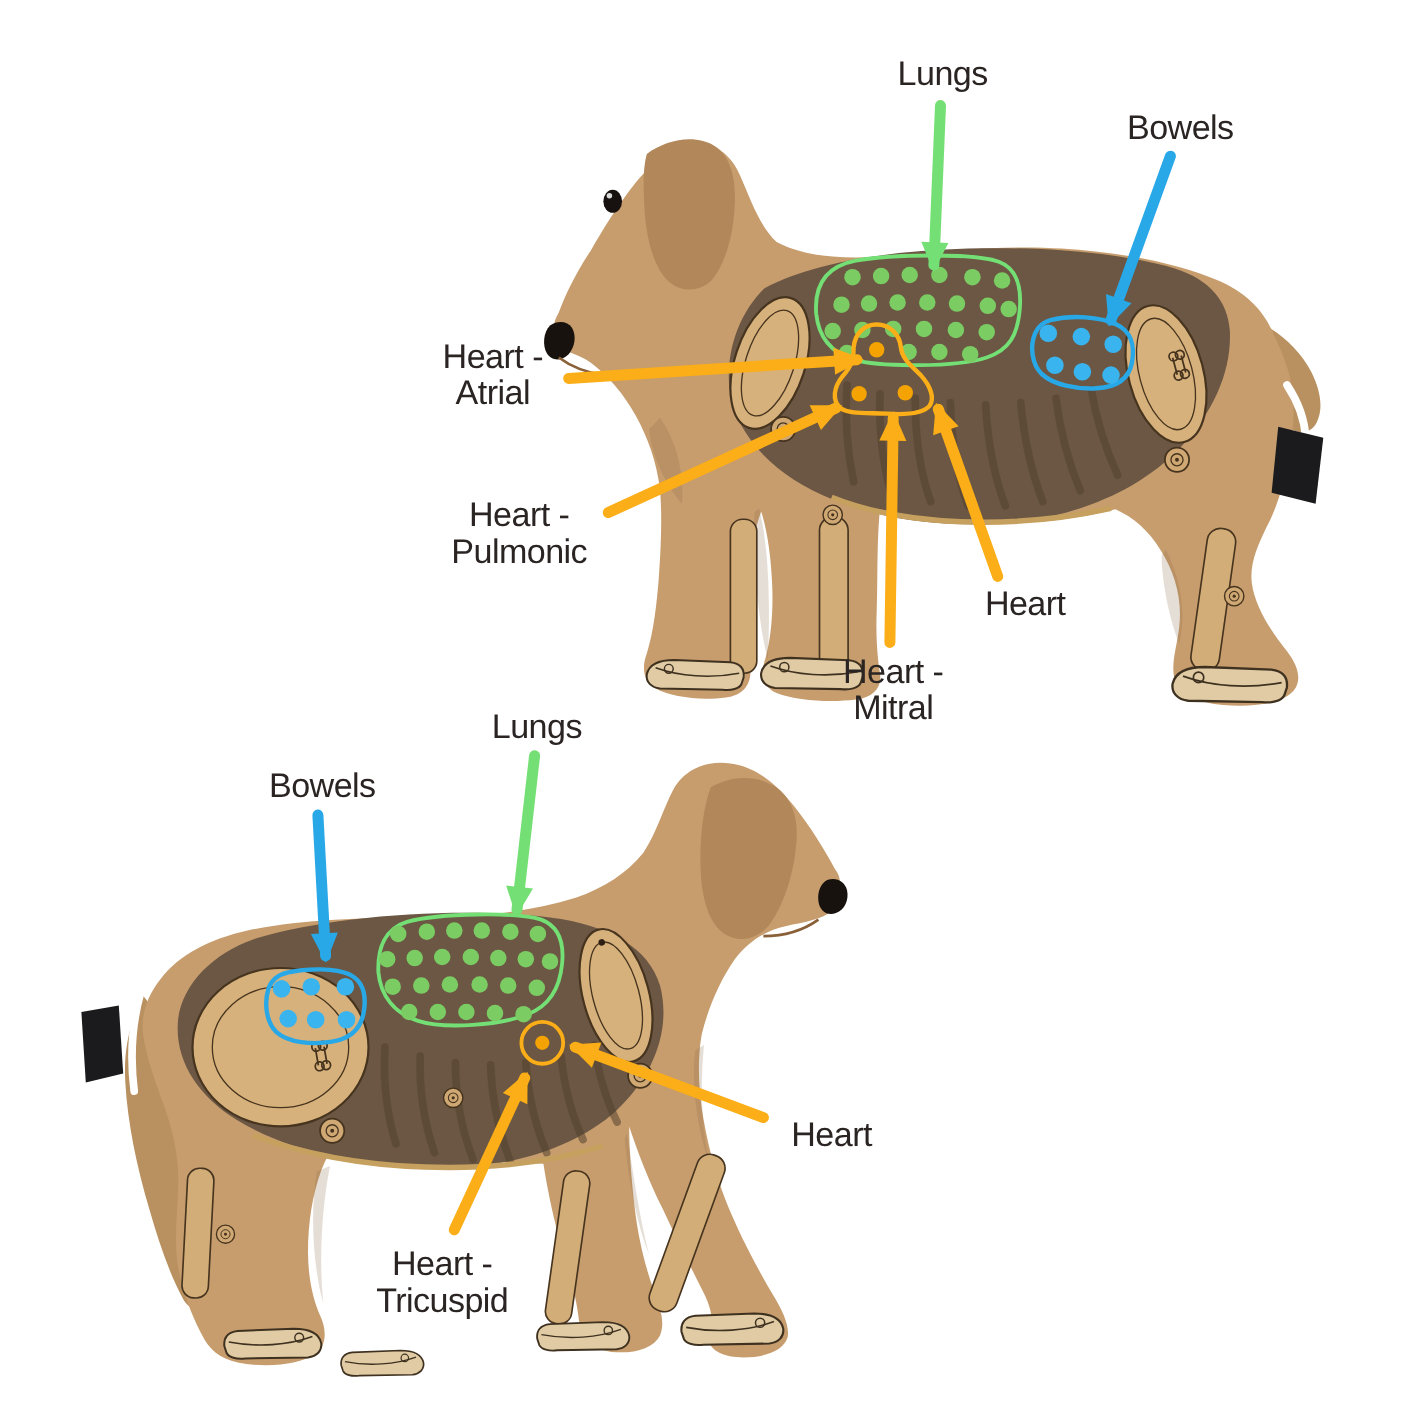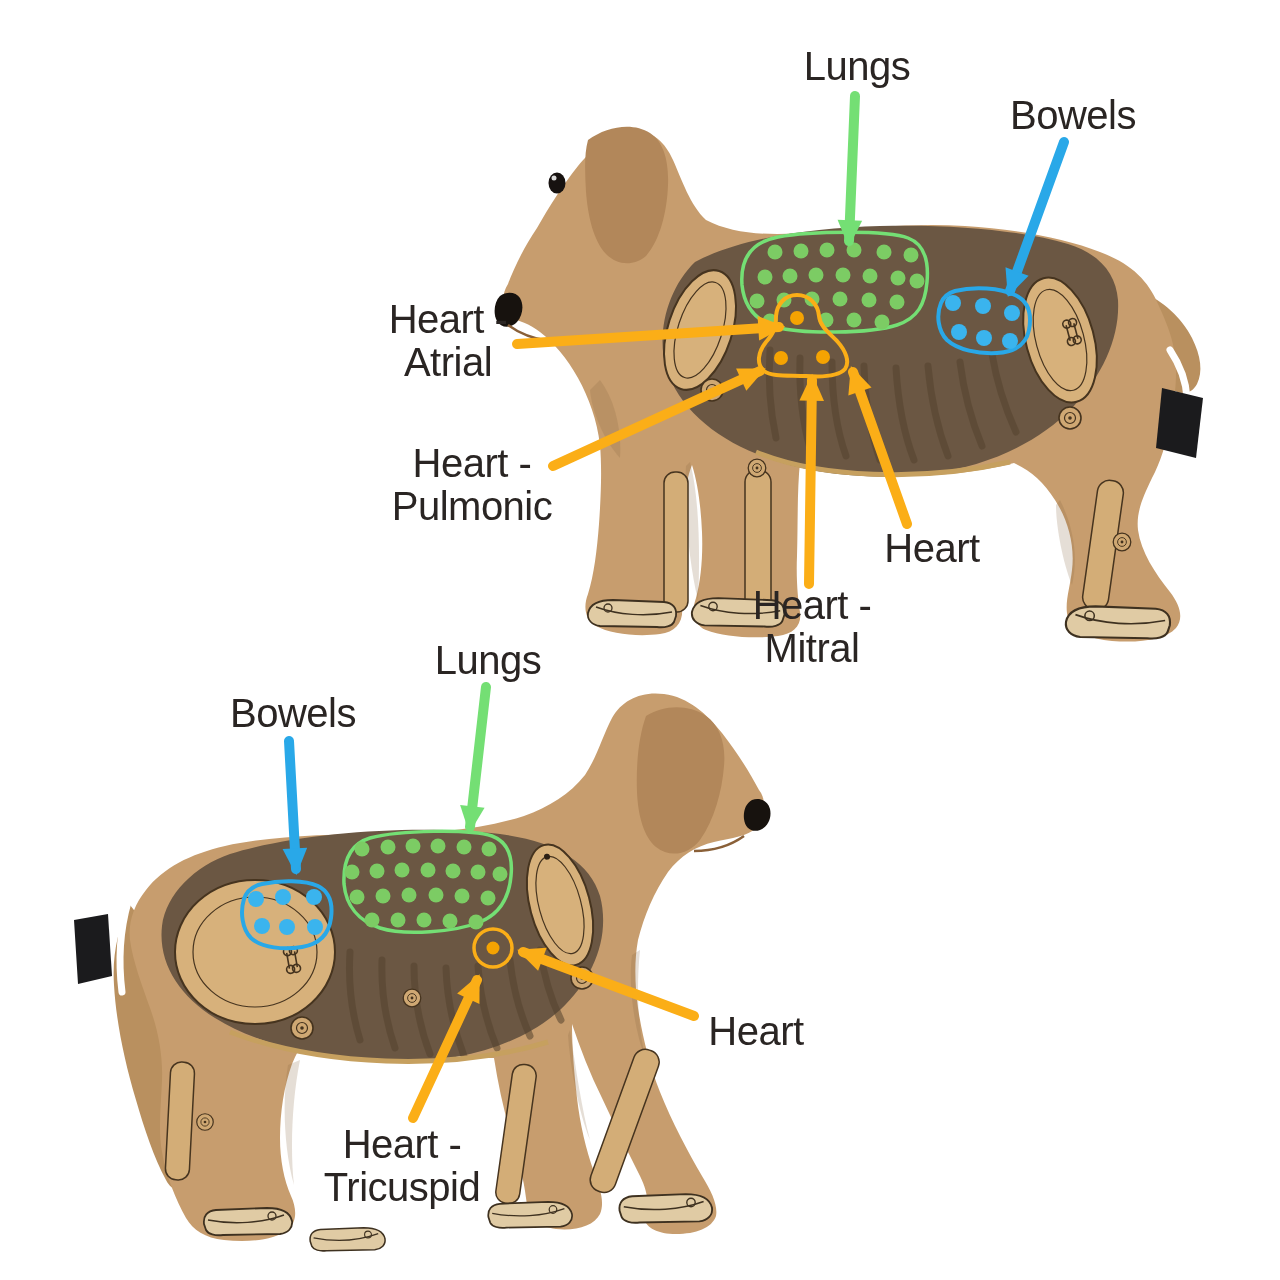--- a/index.html
+++ b/index.html
@@ -8,21 +8,21 @@
     overflow:hidden;font-family:"Liberation Sans",sans-serif;
   }
   .canvas svg{position:absolute;left:0;top:0;}
   .title{
     position:absolute;left:86px;top:74px;width:440px;
     font-size:58px;line-height:1.18;font-weight:bold;
     color:var(--c-title_text,#272221);letter-spacing:-1px;
   }
   .label{
     position:absolute;transform:translate(-50%,-50%);
-    font-size:40px;line-height:1.08;color:var(--c-text,#2a2523);
+    font-size:31px;line-height:1.08;color:var(--c-text,#2a2523);
     white-space:pre-line;text-align:center;letter-spacing:-0.5px;
   }
   .region-outline{fill:none;}
 </style>
 </head>
 <body>
 
 <div class="canvas">
 
 <svg width="1280" height="1280" viewBox="0 0 1280 1280">

